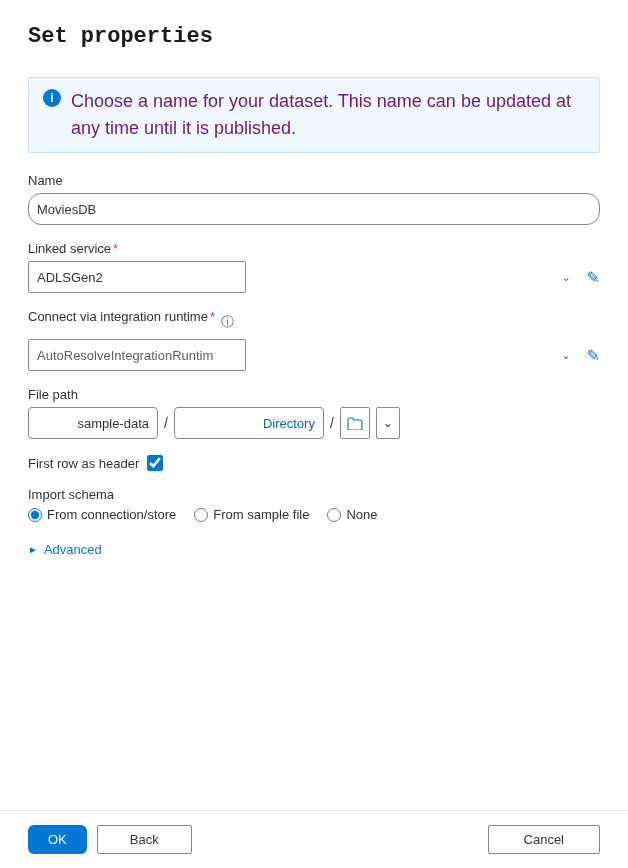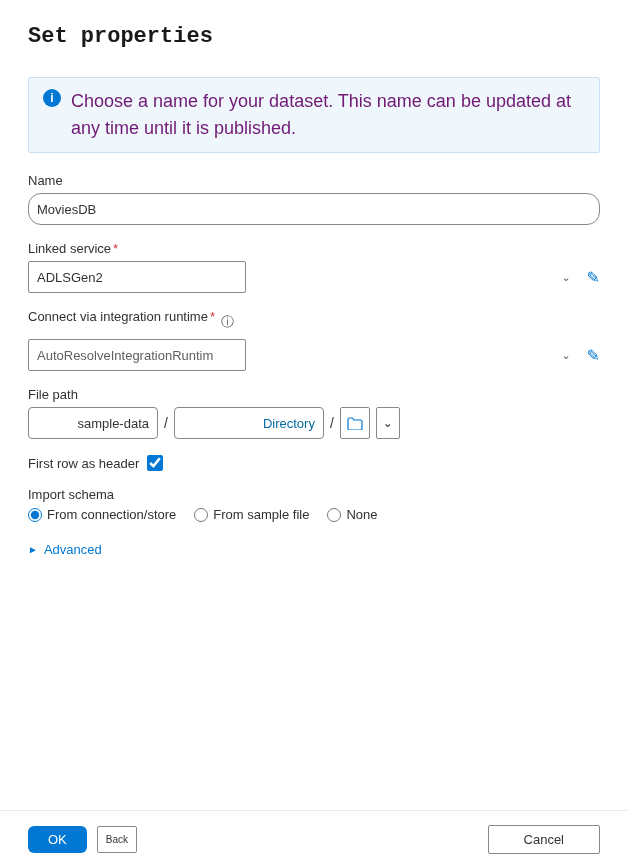--- a/index.html
+++ b/index.html
@@ -233,22 +233,22 @@
       padding: 6px 20px;
       font-size: 13px;
       cursor: pointer;
       font-weight: 500;
     }
     .btn-back {
       background: #fff;
       color: #333;
       border: 1px solid #8a8886;
       border-radius: 2px;
-      padding: 6px 8px;
-      font-size: 10px;
+      padding: 6px 32px;
+      font-size: 13px;
       cursor: pointer;
     }
     .btn-cancel {
       background: #fff;
       color: #333;
       border: 1px solid #8a8886;
       border-radius: 2px;
       padding: 6px 35px;
       font-size: 13px;
       cursor: pointer;

